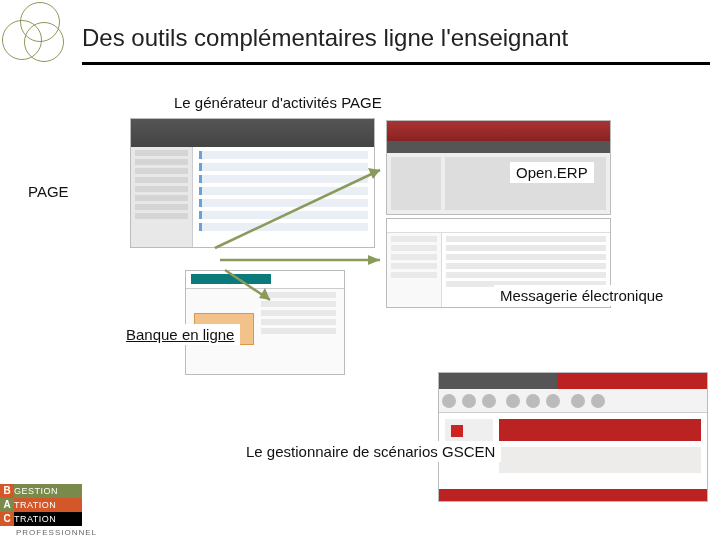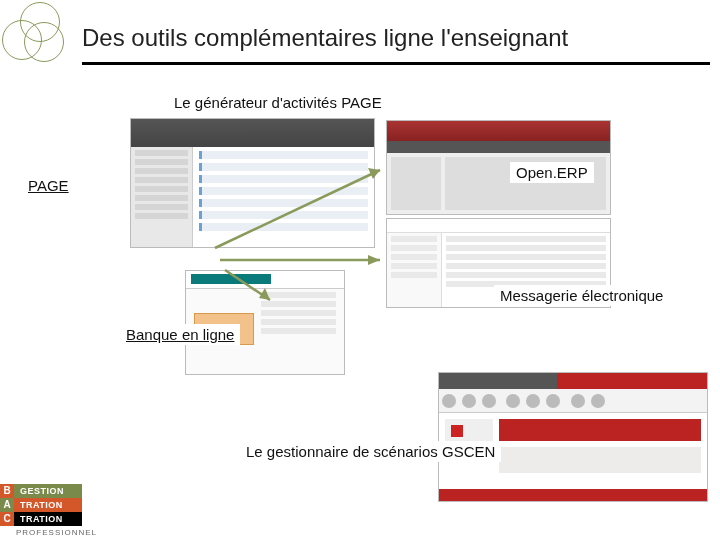--- a/index.html
+++ b/index.html
@@ -45,21 +45,21 @@
   .label {
     position: absolute;
     background: #fff;
     font-size: 15px;
     color: #111;
     padding: 2px 6px;
     z-index: 20;
   }
   .lbl1 { top: 92px; left: 168px; text-align: right; }
   .lbl2 { top: 162px; left: 510px; }
-  .lbl3 { top: 175px; left: 22px; text-decoration: underline; }
+  .lbl3 { top: 181px; left: 22px; }
   .lbl4 { top: 285px; left: 494px; }
   .lbl5 { top: 324px; left: 120px; text-decoration: underline; }
   .lbl6 { top: 441px; left: 240px; }
   .thumb {
     position: absolute;
     border: 1px solid #bbb;
     background: #f4f4f4;
     z-index: 5;
   }
   .t-page { top: 118px; left: 130px; width: 245px; height: 130px; }
@@ -109,21 +109,21 @@
   .arrow polygon { fill:#8a9a5b; }
 
   .footer-logo {
     position: absolute;
     left: 0; bottom: 0;
     width: 82px; height: 56px;
     font-family: Arial, sans-serif;
   }
   .footer-logo .row { height:14px; display:flex; }
   .footer-logo .sq { width:14px; height:14px; color:#fff; font-size:10px; font-weight:bold; text-align:center; line-height:14px; }
-  .footer-logo .txt { flex:1; height:14px; font-size:9px; font-weight:bold; line-height:14px; padding-left:6px; letter-spacing:0.5px; }
+  .footer-logo .txt { flex:1; height:14px; font-size:9px; font-weight:normal; line-height:14px; padding-left:0; letter-spacing:0.5px; }
   .footer-logo .r1 .sq { background:#d4572a; } .footer-logo .r1 .txt { background:#7a8a4a; color:#fff; }
   .footer-logo .r2 .sq { background:#7a8a4a; } .footer-logo .r2 .txt { background:#d4572a; color:#fff; }
   .footer-logo .r3 .sq { background:#d4572a; } .footer-logo .r3 .txt { background:#000000; color:#fff; }
   .footer-logo .prof { height:14px; font-size:8px; color:#666; padding-left:16px; line-height:14px; letter-spacing:1px; }
 </style>
 </head>
 <body>
 
 <div class="corner-deco">
   <div class="circ c1"></div>

